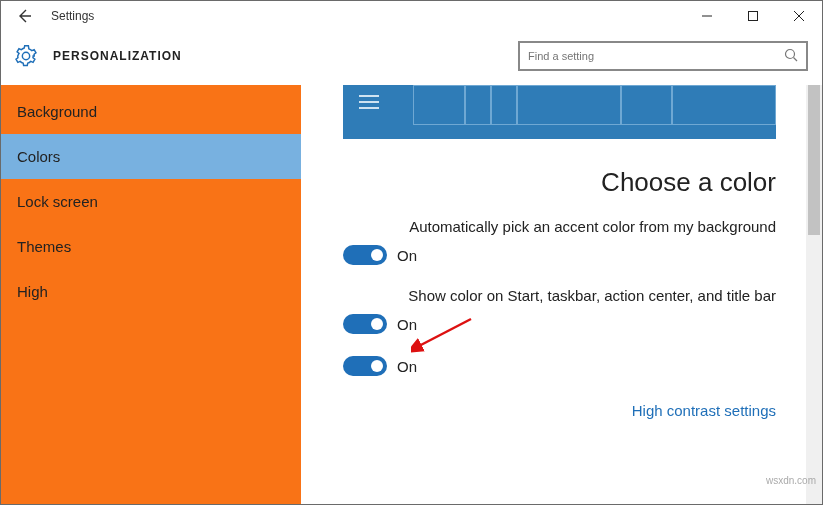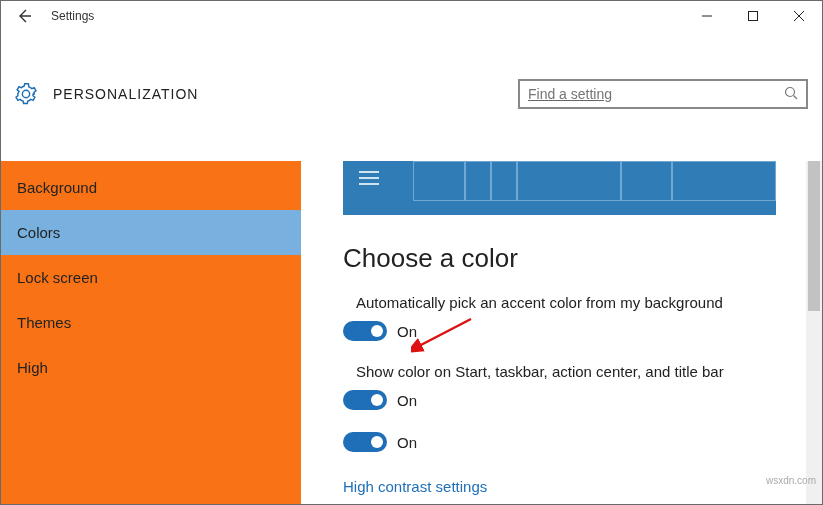--- a/index.html
+++ b/index.html
@@ -2,64 +2,65 @@
 <html><head>
 <meta charset="utf-8">
 <style>
   * { box-sizing: border-box; margin: 0; padding: 0; font-family: "Segoe UI", sans-serif; }
   body { background: #fff; }
   .window {
     width: 823px; height: 505px;
     border: 1px solid #6a6a6a;
     background: #fff;
     position: relative;
-    display: flex; flex-direction: column; gap: 38px;
+    display: flex; flex-direction: column;
   }
   .titlebar {
     height: 30px; display: flex; align-items: center;
     background: #fff;
   }
   .back-btn {
     width: 46px; height: 30px; display: flex; align-items: center; justify-content: center;
     font-size: 16px; color: #333;
   }
   .title { font-size: 12px; color: #333; padding-left: 4px; }
   .win-controls { margin-left: auto; display: flex; }
   .win-btn { width: 46px; height: 30px; display: flex; align-items: center; justify-content: center; }
   .win-btn svg { stroke: #222; }
   .header {
     display: flex; align-items: center; padding: 10px 14px 14px 14px;
     background: #fff;
   }
   .gear-icon { width: 22px; height: 22px; color: #1f6fb8; margin-right: 16px; }
-  .header-title { font-size: 14px; letter-spacing: 1px; color: #222; font-weight: 400; }
+  .header-title { font-size: 12px; letter-spacing: 1px; color: #222; font-weight: 700; }
   .search-box {
     margin-left: auto; width: 290px; height: 30px;
     border: 2px solid #888; display: flex; align-items: center;
     padding: 0 8px; background: #fff;
   }
   .search-box input {
-    border: none; outline: none; flex: 1; font-size: 14px; color: #666; background: transparent; text-decoration: underline;
+    border: none; outline: none; flex: 1; font-size: 11px; color: #666; background: transparent;
   }
   .search-icon { color: #666; font-size: 14px; }
   .body {
     flex: 1; display: flex; min-height: 0;
     position: relative;
   }
   .sidebar {
     width: 300px; background: #f97316; padding-top: 4px;
   }
   .sidebar-item {
     padding: 14px 16px; font-size: 15px; color: #222;
   }
   .sidebar-item.selected { background: #78b1e0; }
   .content-wrap { flex:1; display:flex; position:relative; }
   .content {
     flex: 1; padding: 0 30px 20px 42px; overflow: hidden;
     position: relative;
+    text-align: right;
   }
   .scrollbar-track {
     width: 16px; background: #f0f0f0; position: relative;
   }
   .scrollbar-thumb {
     position: absolute; left: 2px; right: 2px; top: 0; height: 150px;
     background: #c2c2c2;
   }
   .preview-strip {
     height: 54px; background: #2f7cb7; margin-bottom: 28px;

